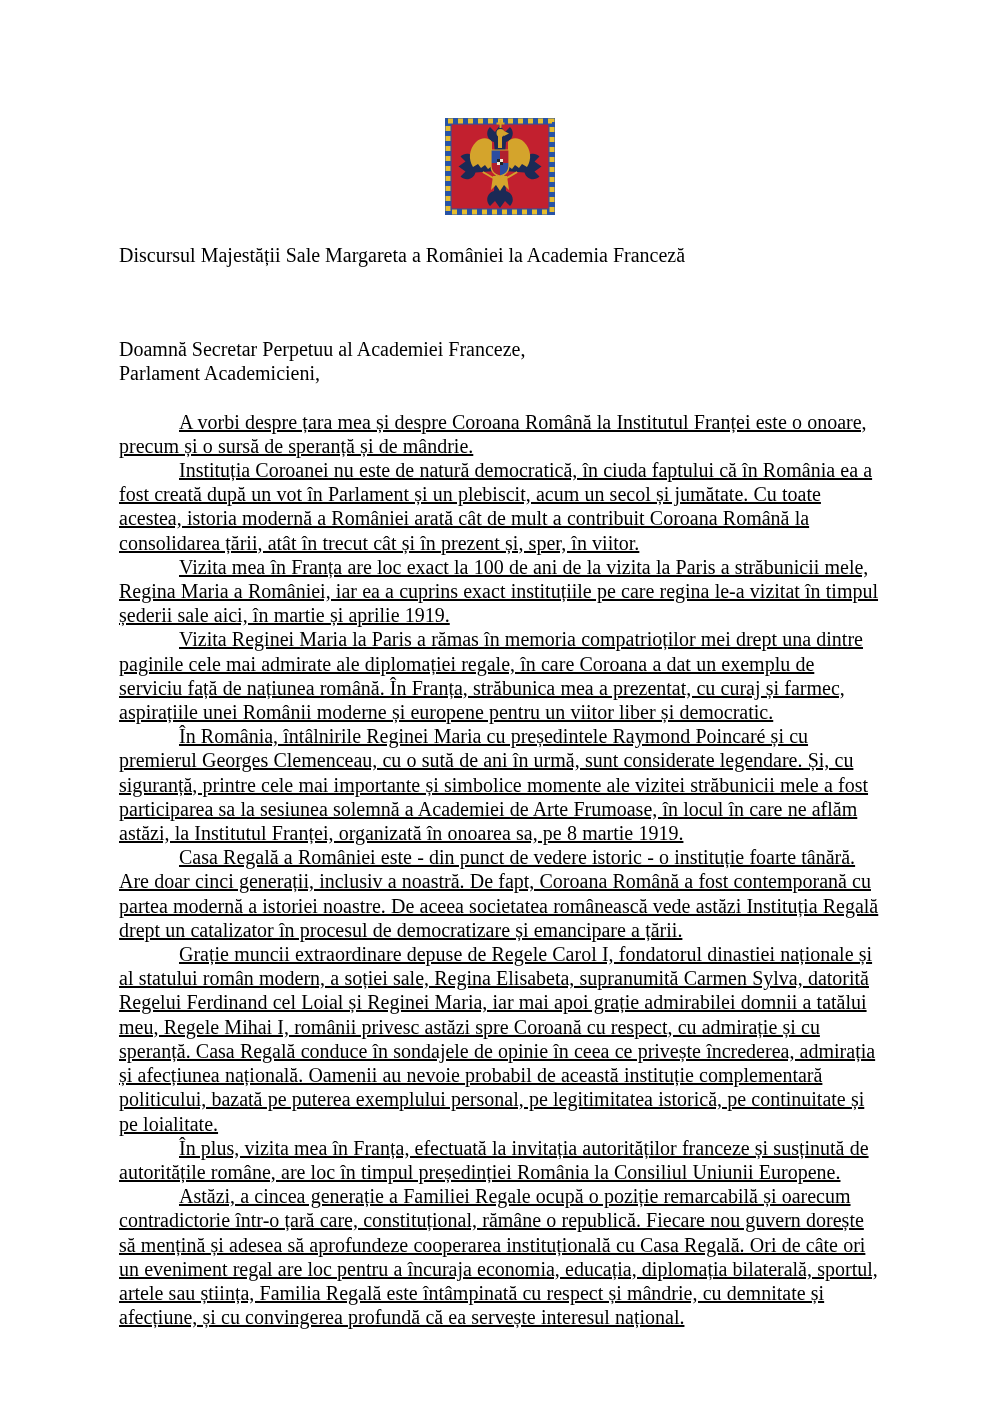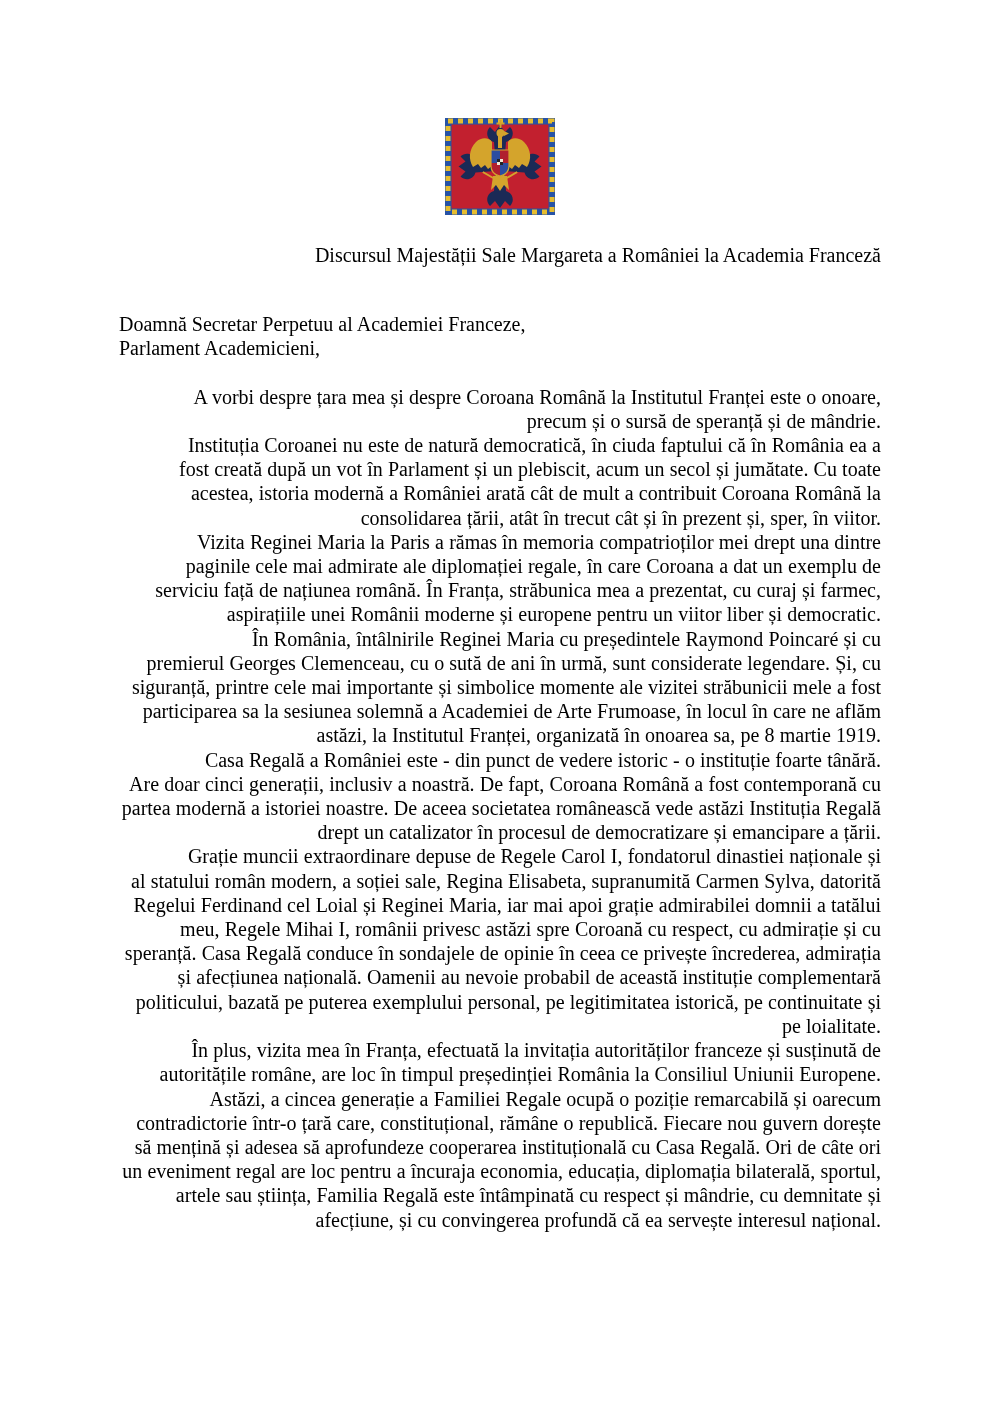--- a/index.html
+++ b/index.html
@@ -23,37 +23,38 @@
   .flag-wrap {
     width: 110px;
     height: 97px;
     margin: 118px auto 0 auto;
   }
   .flag-wrap svg { display: block; width: 110px; height: 97px; }
   .doc-title {
     margin: 28px 0 0 0;
     font-size: 20px;
     font-weight: 400;
-    text-align: right;
+    text-align: left;
     line-height: 24.2px;
   }
   .salutation {
-    margin-top: 45px;
+    margin-top: 70px;
   }
   .salutation p {
     margin: 0;
   }
   .body-text {
     margin-top: 24px;
   }
   .body-text p {
     margin: 0;
     text-indent: 60px;
-    text-align: right;
+    text-align: left;
     word-spacing: 0.2px;
+    text-decoration: underline;
   }
 </style>
 </head>
 <body>
 
 <div class="page">
 
   <div class="flag-wrap">
     <svg viewBox="0 0 110 97" aria-hidden="true">
 
@@ -105,20 +106,21 @@
   <h1 class="doc-title">Discursul Majestății Sale Margareta a României la Academia Franceză</h1>
 
   <div class="salutation">
     <p>Doamnă Secretar Perpetuu al Academiei Franceze,</p>
     <p>Parlament Academicieni,</p>
   </div>
 
   <div class="body-text">
     <p>A vorbi despre țara mea și despre Coroana Română la Institutul Franței este o onoare, precum și o sursă de speranță și de mândrie.</p>
     <p>Instituția Coroanei nu este de natură democratică, în ciuda faptului că în România ea a fost creată după un vot în Parlament și un plebiscit, acum un secol și jumătate. Cu toate acestea, istoria modernă a României arată cât de mult a contribuit Coroana Română la consolidarea țării, atât în trecut cât și în prezent și, sper, în viitor.</p>
+    <p>Vizita mea în Franța are loc exact la 100 de ani de la vizita la Paris a străbunicii mele, Regina Maria a României, iar ea a cuprins exact instituțiile pe care regina le-a vizitat în timpul șederii sale aici, în martie și aprilie 1919.</p>
     <p>Vizita Reginei Maria la Paris a rămas în memoria compatrioților mei drept una dintre paginile cele mai admirate ale diplomației regale, în care Coroana a dat un exemplu de serviciu față de națiunea română. În Franța, străbunica mea a prezentat, cu curaj și farmec, aspirațiile unei Românii moderne și europene pentru un viitor liber și democratic.</p>
     <p>În România, întâlnirile Reginei Maria cu președintele Raymond Poincaré și cu premierul Georges Clemenceau, cu o sută de ani în urmă, sunt considerate legendare. Și, cu siguranță, printre cele mai importante și simbolice momente ale vizitei străbunicii mele a fost participarea sa la sesiunea solemnă a Academiei de Arte Frumoase, în locul în care ne aflăm astăzi, la Institutul Franței, organizată în onoarea sa, pe 8 martie 1919.</p>
     <p>Casa Regală a României este - din punct de vedere istoric - o instituție foarte tânără. Are doar cinci generații, inclusiv a noastră. De fapt, Coroana Română a fost contemporană cu partea modernă a istoriei noastre. De aceea societatea românească vede astăzi Instituția Regală drept un catalizator în procesul de democratizare și emancipare a țării.</p>
     <p>Grație muncii extraordinare depuse de Regele Carol I, fondatorul dinastiei naționale și al statului român modern, a soției sale, Regina Elisabeta, supranumită Carmen Sylva, datorită Regelui Ferdinand cel Loial și Reginei Maria, iar mai apoi grație admirabilei domnii a tatălui meu, Regele Mihai I, românii privesc astăzi spre Coroană cu respect, cu admirație și cu speranță. Casa Regală conduce în sondajele de opinie în ceea ce privește încrederea, admirația și afecțiunea națională. Oamenii au nevoie probabil de această instituție complementară politicului, bazată pe puterea exemplului personal, pe legitimitatea istorică, pe continuitate și pe loialitate.</p>
     <p>În plus, vizita mea în Franța, efectuată la invitația autorităților franceze și susținută de autoritățile române, are loc în timpul președinției România la Consiliul Uniunii Europene.</p>
     <p>Astăzi, a cincea generație a Familiei Regale ocupă o poziție remarcabilă și oarecum contradictorie într-o țară care, constituțional, rămâne o republică. Fiecare nou guvern dorește să mențină și adesea să aprofundeze cooperarea instituțională cu Casa Regală. Ori de câte ori un eveniment regal are loc pentru a încuraja economia, educația, diplomația bilaterală, sportul, artele sau știința, Familia Regală este întâmpinată cu respect și mândrie, cu demnitate și afecțiune, și cu convingerea profundă că ea servește interesul național.</p>
   </div>
 
 </div>
 

